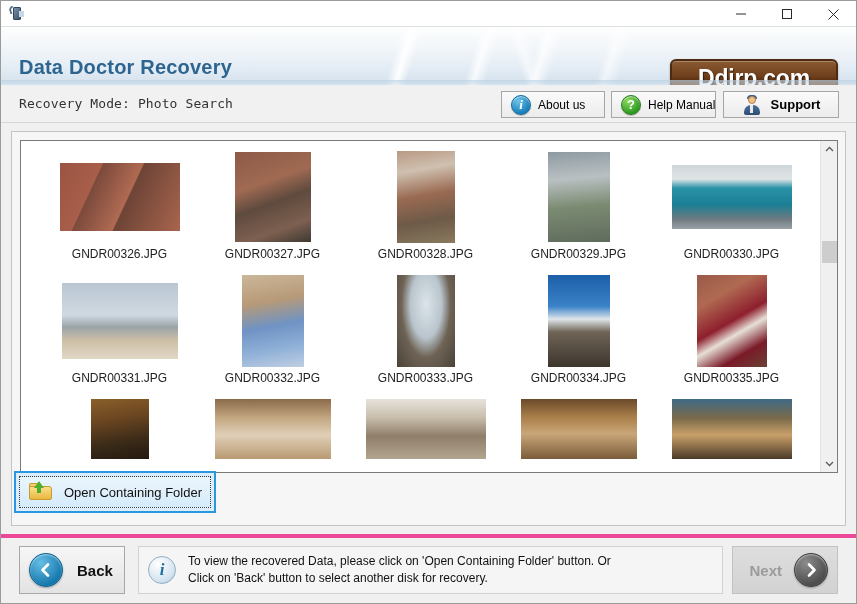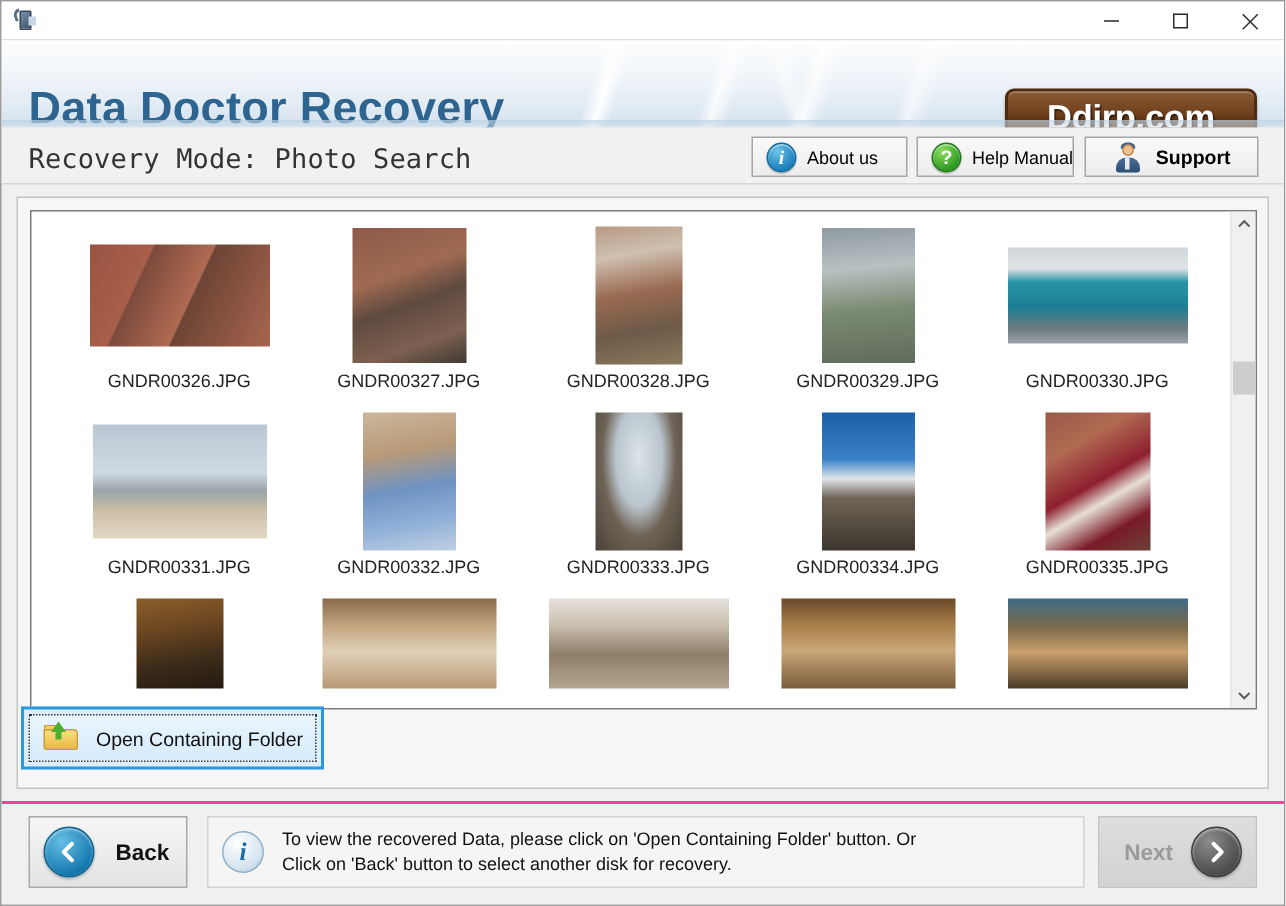--- a/index.html
+++ b/index.html
@@ -85,21 +85,21 @@
       linear-gradient(73deg, rgba(255,255,255,0) 60%, rgba(255,255,255,.55) 61%, rgba(255,255,255,0) 62.4%);
     pointer-events: none;
   }
   .banner-bottomline {
     position: absolute; left: 0; bottom: 0;
     width: 100%; height: 5px;
     background: linear-gradient(180deg, rgba(186,208,226,.7), rgba(214,229,240,.5));
   }
   .brand-main {
     position: absolute; left: 18px; top: 29px;
-    font-size: 30px; font-weight: bold;
+    font-size: 20px; font-weight: bold;
     color: #2e6590;
     letter-spacing: .2px;
   }
   .brand-sub {
     position: absolute; left: 76px; top: 57px;
     font-size: 14px; font-weight: bold;
     color: #e8762a;
   }
   .site-logo {
     position: absolute; right: 18px; top: 32px;
@@ -118,21 +118,21 @@
 
   
   .toolbar {
     position: absolute; left: 0; top: 84px;
     width: 855px; height: 38px;
     background: #f1f1f1;
     border-bottom: 1px solid #d6d6d6;
   }
   .recovery-mode {
     position: absolute; left: 18px; top: 11px;
-    font-size: 18px; color: #333333;
+    font-size: 13px; color: #333333;
     font-family: "DejaVu Sans Mono", monospace;
     letter-spacing: .1px;
   }
   .tb-btn {
     position: absolute; top: 6px; height: 27px;
     background: linear-gradient(180deg,#fafafa,#ececec);
     border: 1px solid #a6a6a6;
     display: flex; align-items: center;
     padding: 0 9px;
     font-size: 12px; color: #000;
@@ -294,21 +294,21 @@
   .ocf-label {
     margin-left: 10px; font-size: 13px; color: #111;
     white-space: nowrap;
   }
 
   
   .footer {
     position: absolute; left: 0; top: 533px;
     width: 855px; height: 69px;
     background: #f0f0f0;
-    border-top: 2px solid #ec4899;
+    border-top: 4px solid #ec4899;
   }
   .nav-btn {
     position: absolute; top: 8px; height: 48px;
     background: linear-gradient(180deg,#f6f6f6,#e3e3e3);
     border: 1px solid #a8a8a8;
     display: flex; align-items: center;
   }
   #btn-back { left: 18px; width: 106px; padding-left: 9px; }
   #btn-next {
     right: 18px; width: 106px; padding-right: 9px;

